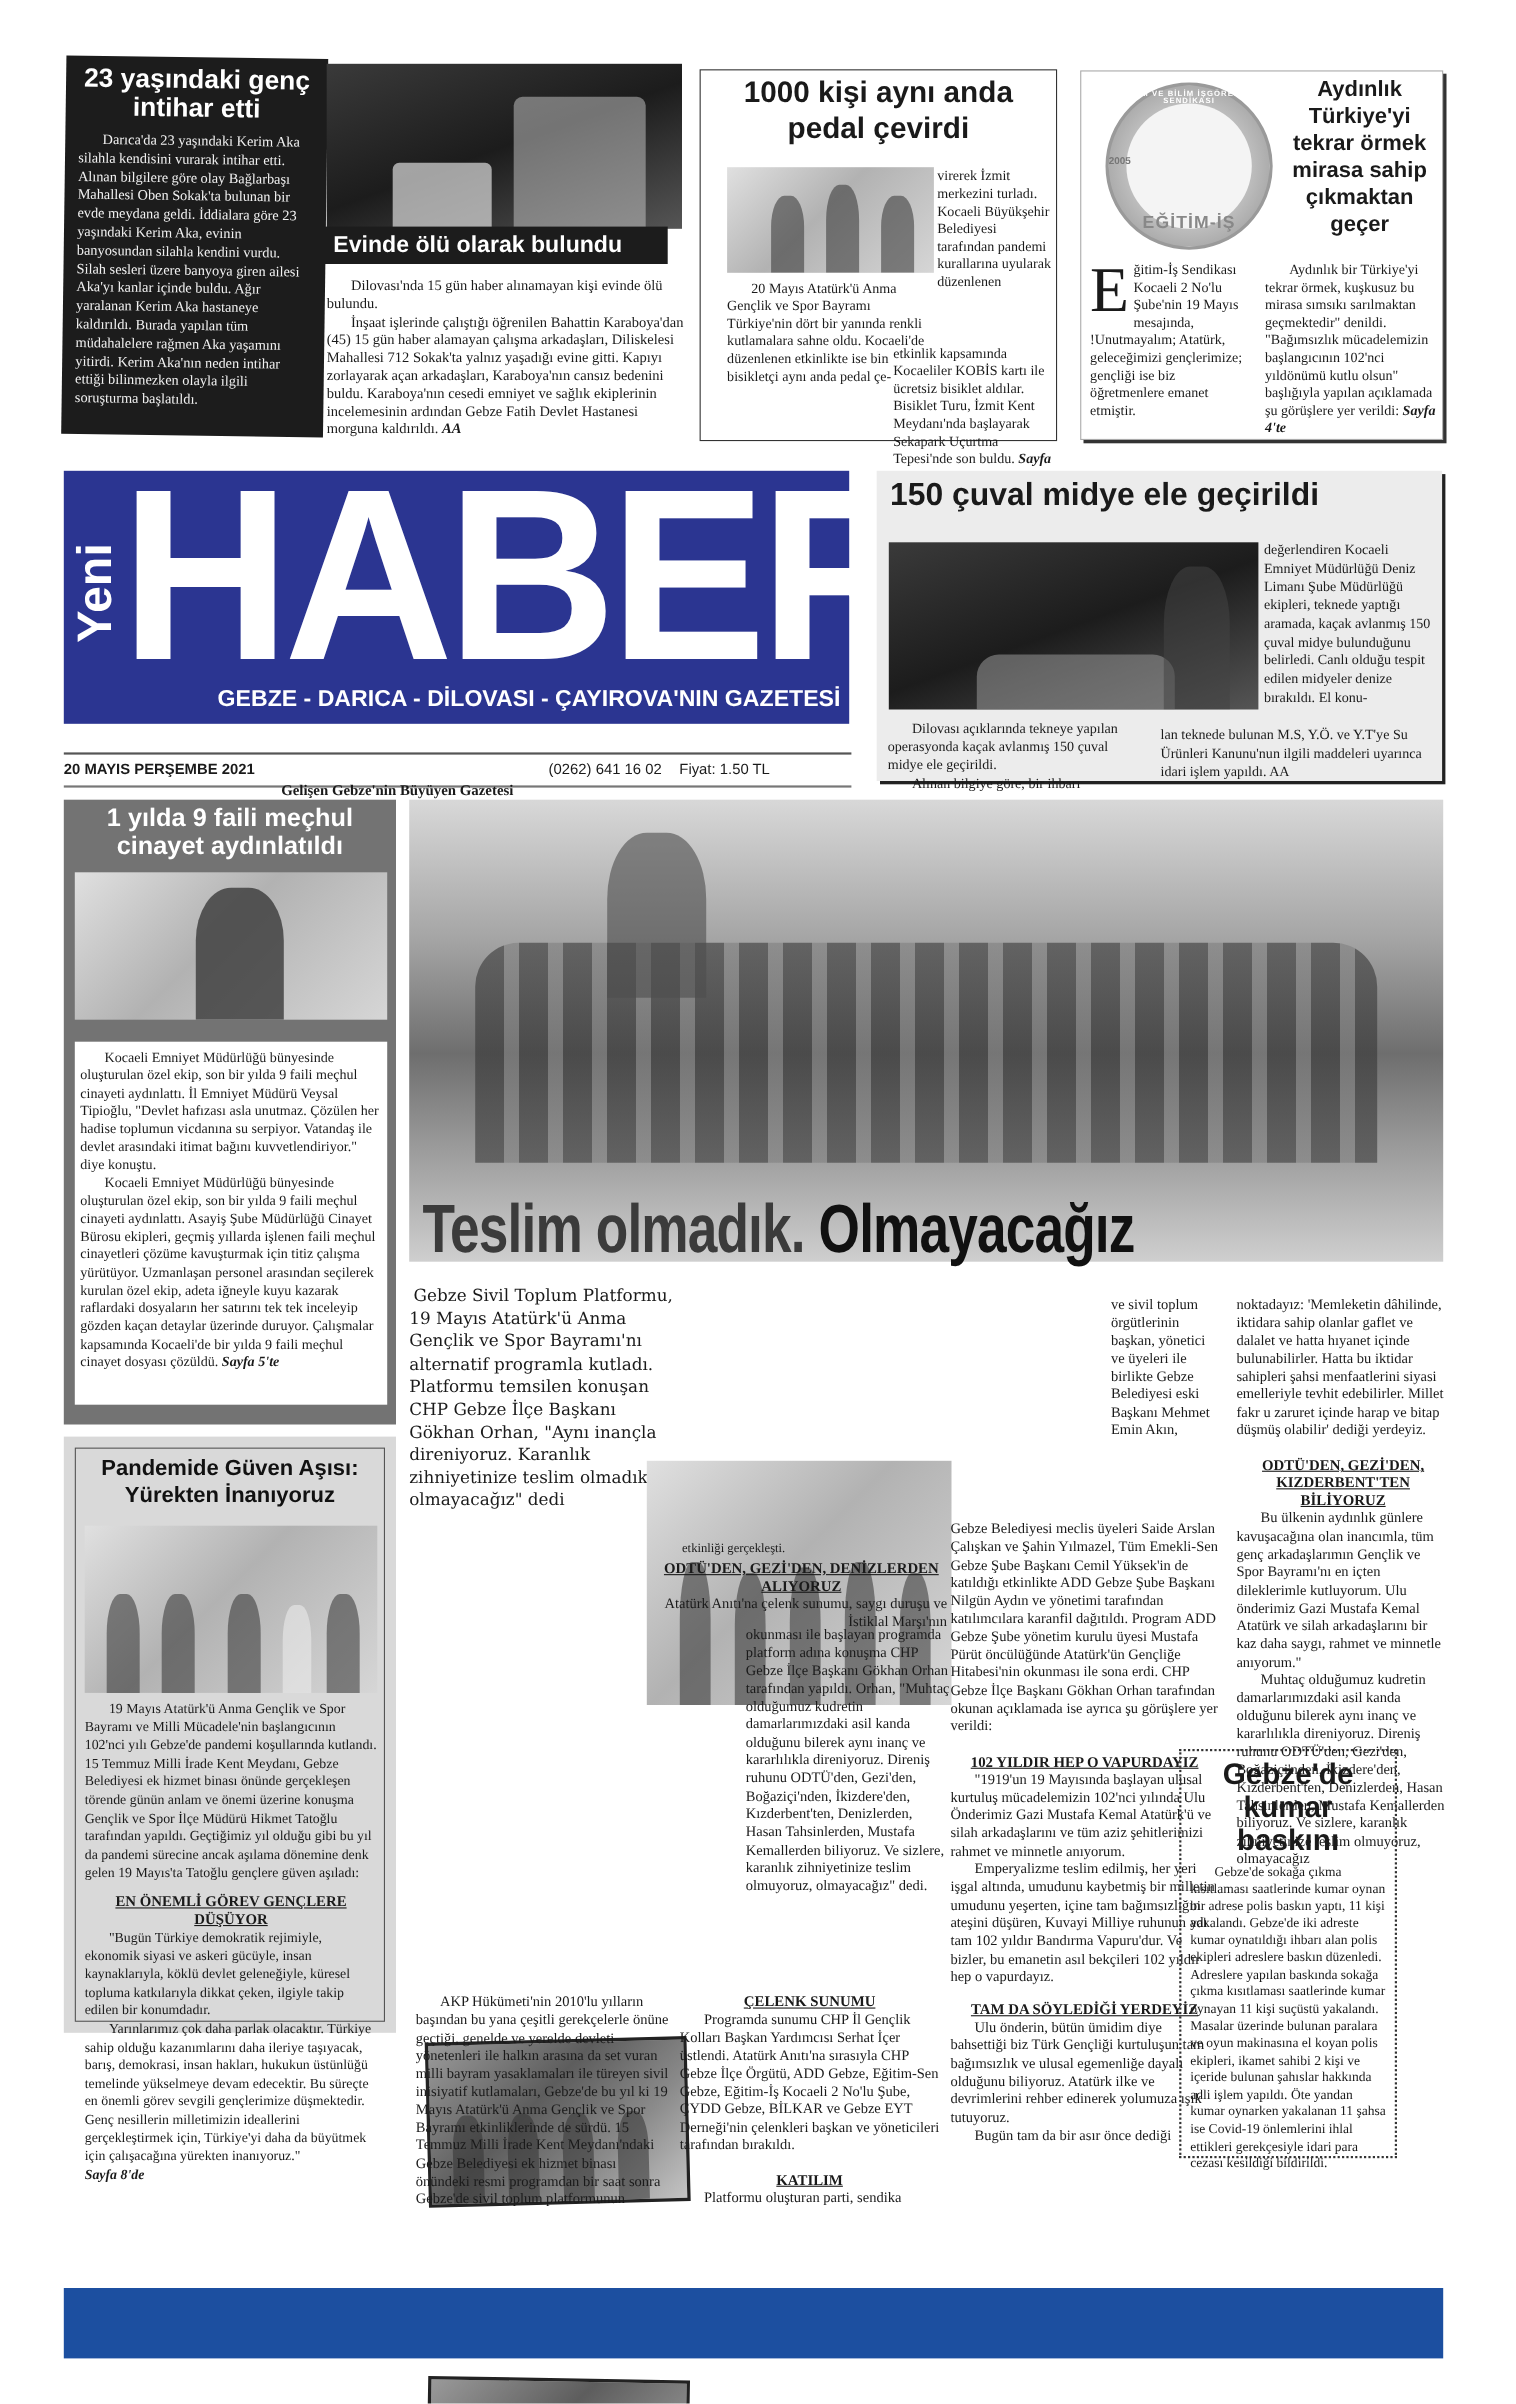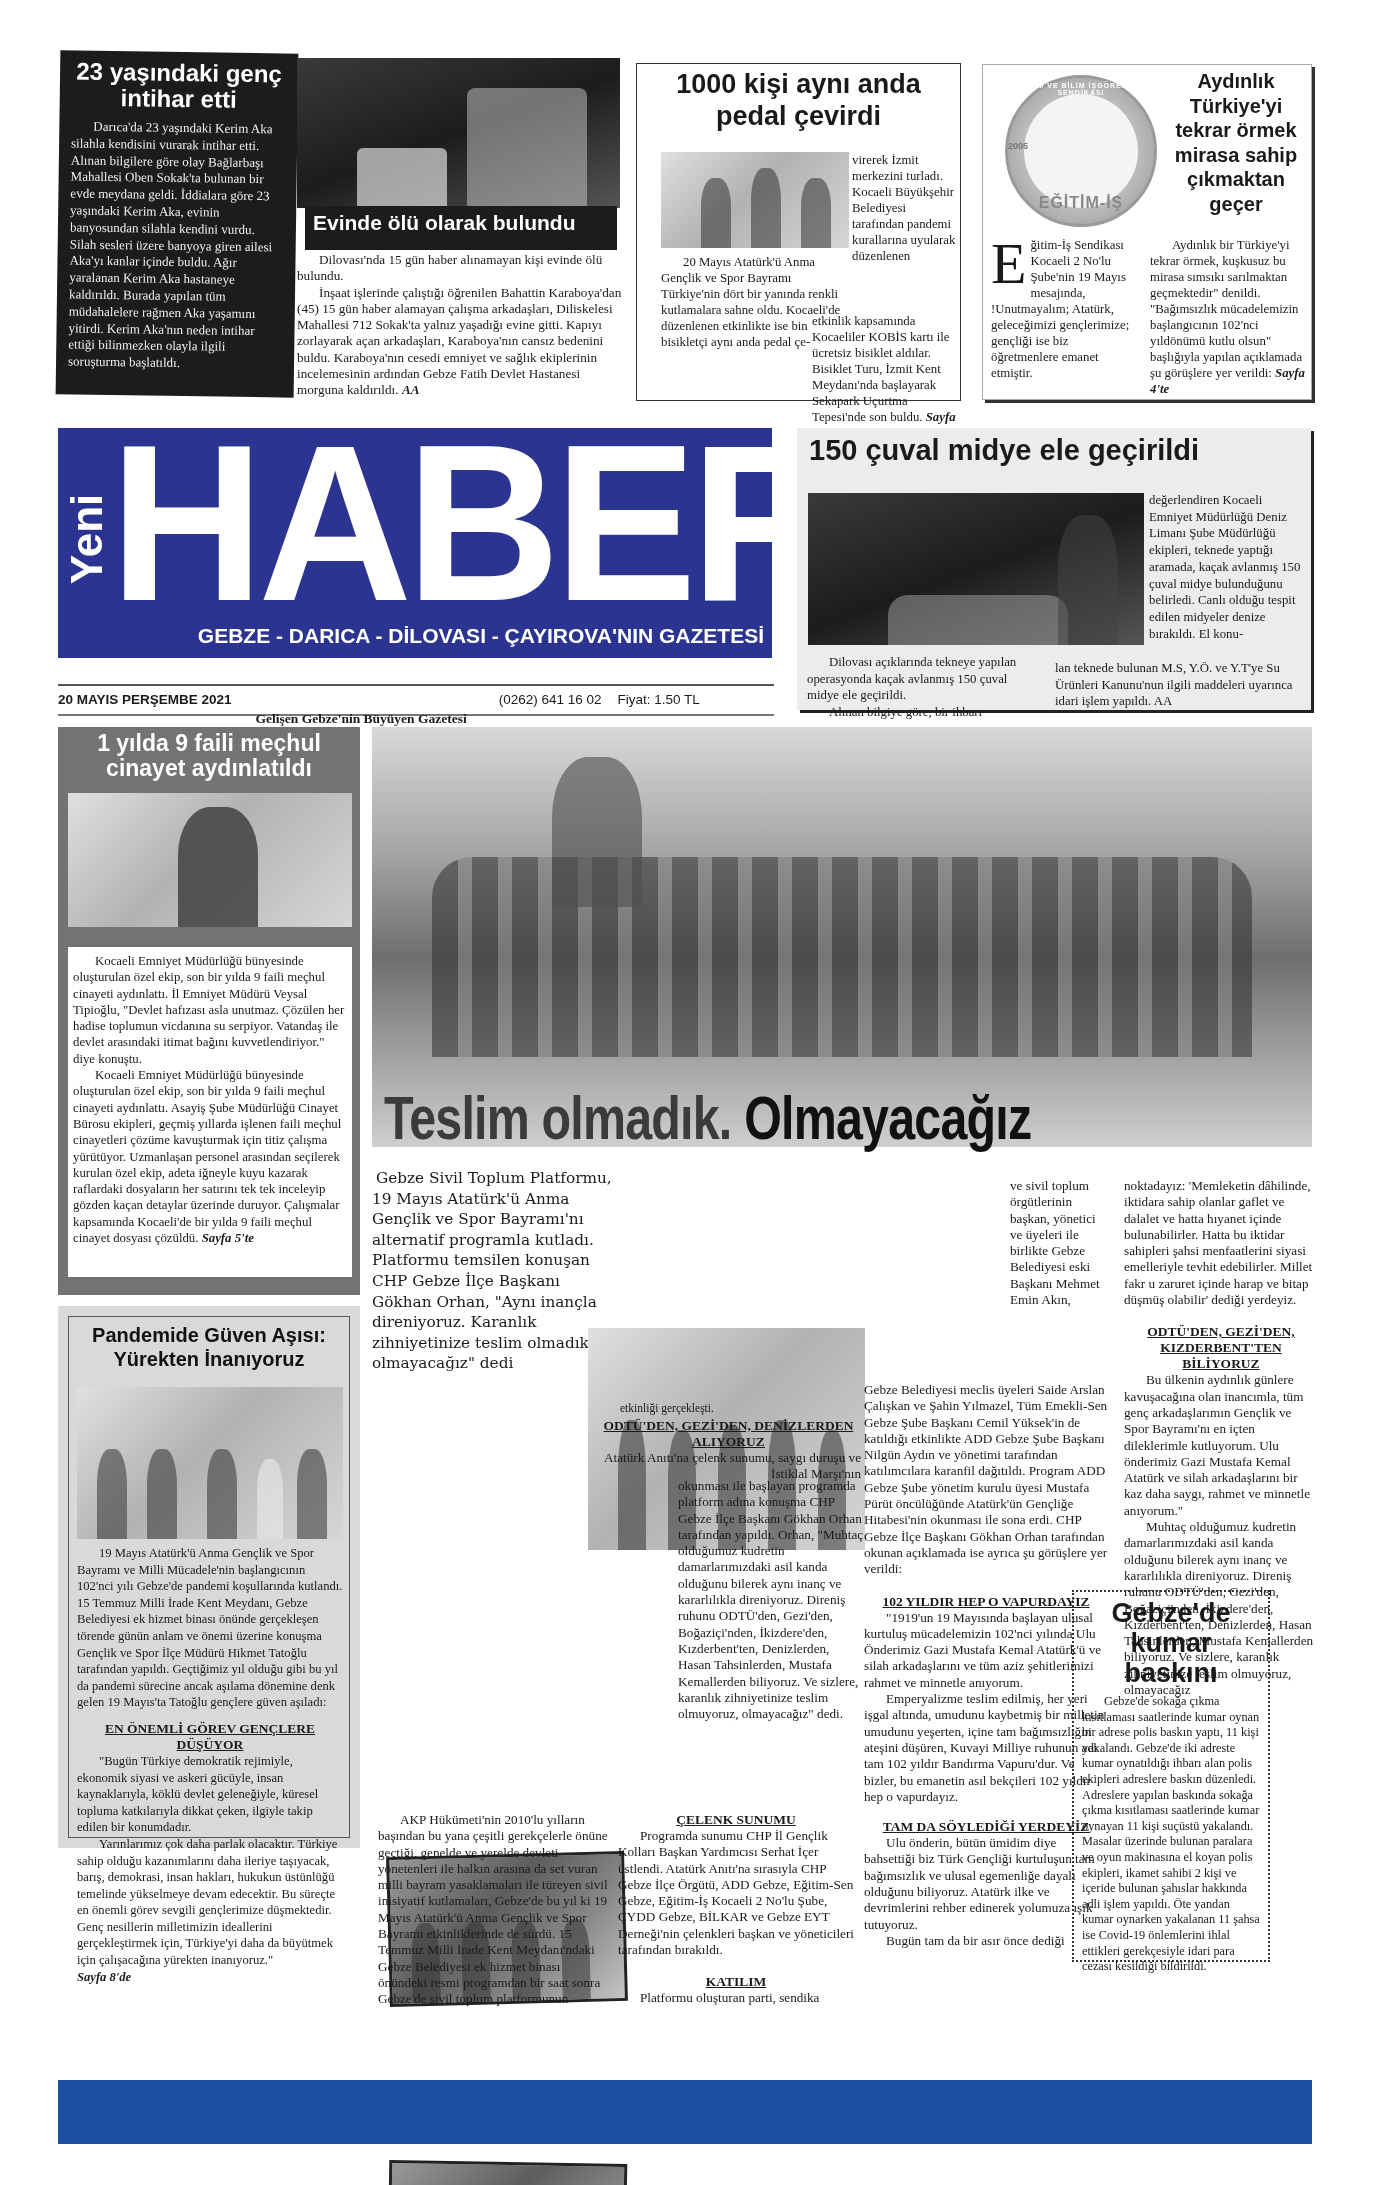--- a/index.html
+++ b/index.html
@@ -15,21 +15,21 @@
   .sub { text-align: center; font-weight: bold; font-family: "Liberation Serif", serif; font-size: 13.5px; line-height: 16px; margin-top: 10px; text-indent: 0; text-decoration: underline; }
   .ref { font-weight: bold; font-style: italic; }
 
   
   #box1 { left: 58px; top: 52px; width: 238px; height: 344px; background: #1c1c1c; transform: rotate(0.8deg); color: #fff; padding: 8px 12px; }
   #box1 h2 { font-family: "Liberation Sans", sans-serif; font-weight: bold; font-size: 24px; line-height: 26px; text-align: center; }
   #box1 .body { color: #f2f2f2; font-size: 13px; line-height: 16.8px; margin-top: 8px; }
 
   
   #box2-photo { left: 297px; top: 58px; width: 323px; height: 150px; }
-  #box2-title { left: 305px; top: 206px; width: 312px; height: 44px; background: #1c1c1c; color: #fff; font-family: "Liberation Sans", sans-serif; font-weight: bold; font-size: 21px; line-height: 34px; padding-left: 8px; }
+  #box2-title { left: 295px; top: 206px; width: 312px; height: 34px; background: #1c1c1c; color: #fff; font-family: "Liberation Sans", sans-serif; font-weight: bold; font-size: 21px; line-height: 34px; padding-left: 8px; }
   #box2-text { left: 297px; top: 252px; width: 330px; }
 
   
   #box3 { left: 636px; top: 63px; width: 325px; height: 338px; border: 1.5px solid #333; padding: 4px 12px; }
   #box3 h2 { font-family: "Liberation Sans", sans-serif; font-weight: 900; font-size: 27px; line-height: 32px; text-align: center; }
   #box3-photo { position: absolute; left: 24px; top: 88px; width: 188px; height: 96px; }
   #box3-left { position: absolute; left: 24px; top: 190px; width: 190px; font-size: 12.8px; line-height: 16px; }
   #box3-right { position: absolute; left: 215px; top: 88px; width: 106px; font-size: 12.8px; line-height: 16px; }
   #box3-right2 { position: absolute; left: 175px; top: 249px; width: 146px; font-size: 12.8px; line-height: 16px; }
 

